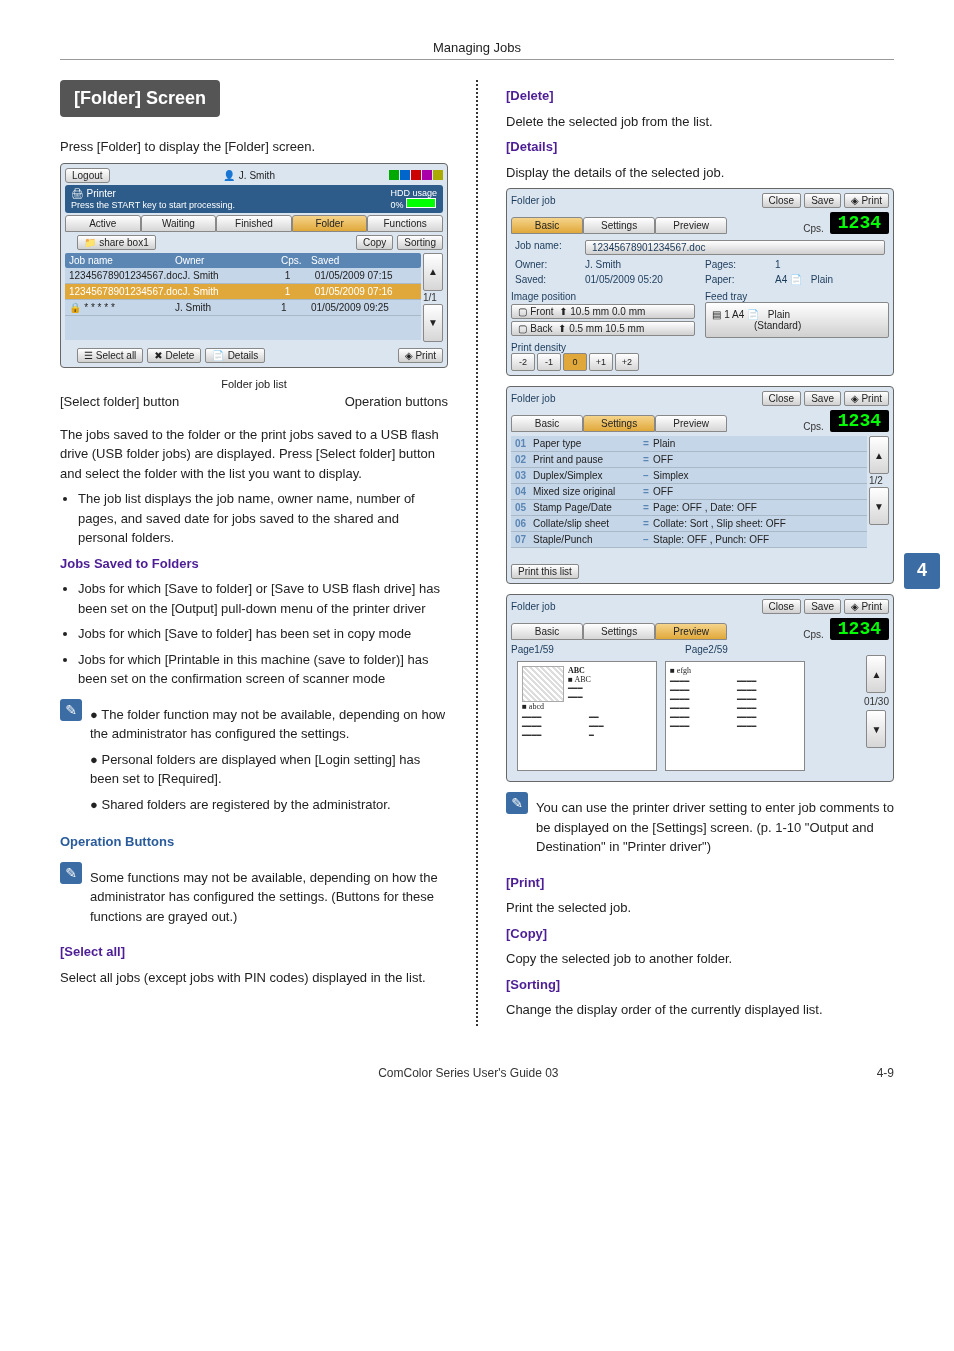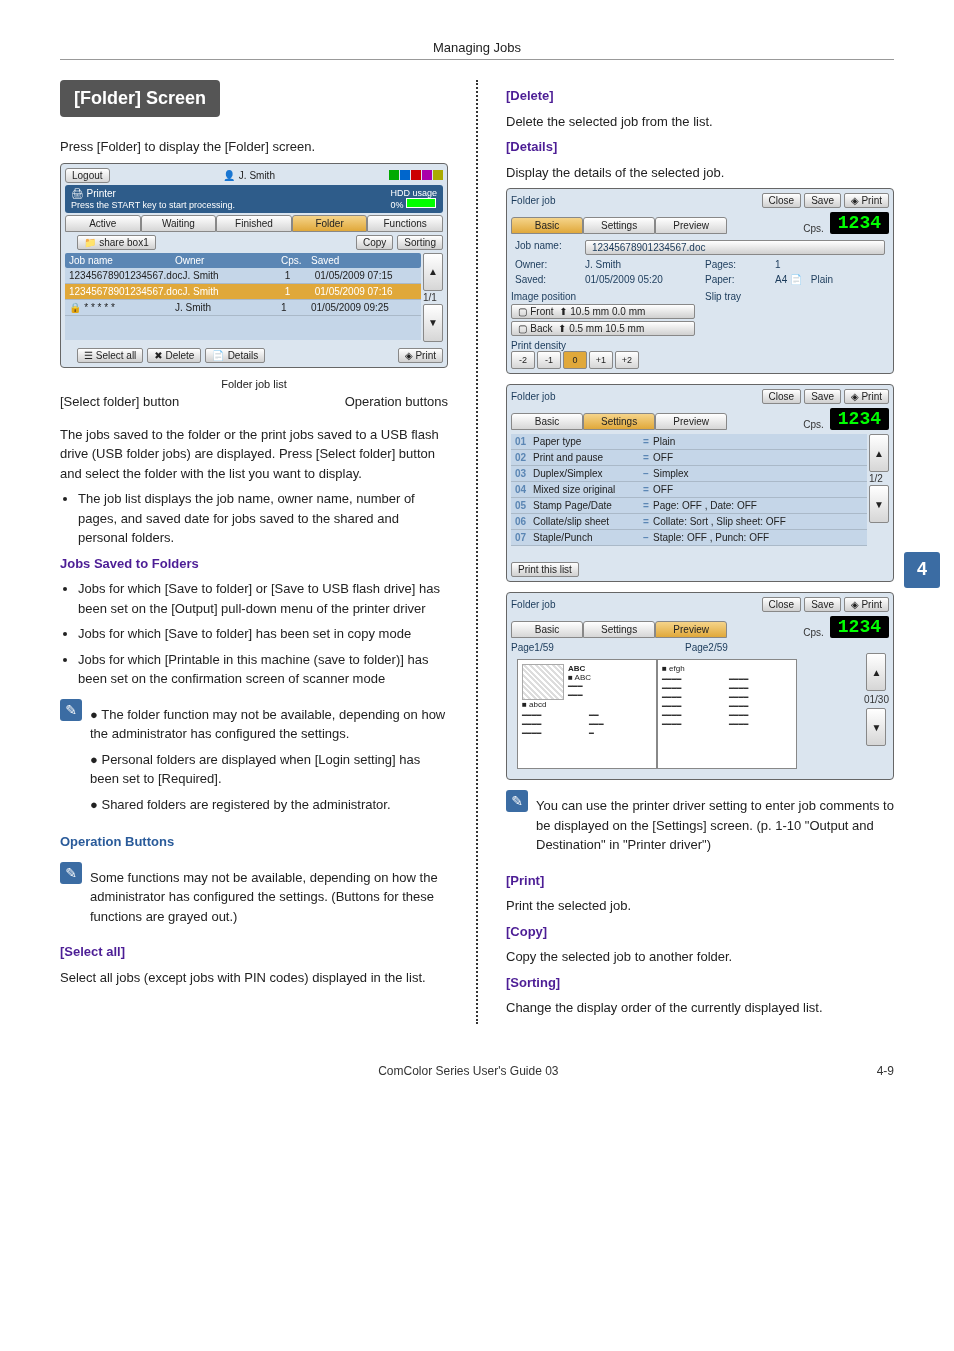--- a/index.html
+++ b/index.html
@@ -38,21 +38,21 @@
 .density-ticks div.sel { background: #e0a83a; }
 .page-tab { position: absolute; right: -46px; top: 50%; background: #3b6ca3; color: #fff; width: 36px; height: 36px; display: flex; align-items: center; justify-content: center; font-weight: bold; font-size: 18px; border-radius: 3px; }
 .wrap { position: relative; }
 .chip { background: linear-gradient(#fff,#d0d0d0); border: 1px solid #888; border-radius: 2px; padding: 1px 6px; font-size: 10px; }
 .footer { display: flex; justify-content: space-between; margin-top: 40px; font-size: 12px; color: #333; }
 .grid-row { display: grid; grid-template-columns: 60px 1fr 60px 1fr; gap: 4px 10px; font-size: 10px; color: #1a3a5a; padding: 2px 4px; }
 .setrow { display: flex; background: #c5d6e8; padding: 2px 4px; font-size: 10px; border-bottom: 1px solid #aab9c8; }
 .setrow .n { width: 18px; color: #5b86b4; font-weight: bold; }
 .setrow .k { width: 110px; }
 .setrow .d { width: 10px; color: #5b86b4; font-weight: bold; }
-.preview-thumbs { display: flex; padding: 6px; }
+.preview-thumbs { display: flex; gap: 8px; padding: 6px; font-family: Liberation Serif, serif; }
 .thumb { width: 140px; height: 110px; background: #fff; border: 1px solid #888; font-size: 8px; padding: 4px; box-sizing: border-box; }
 </style>
 </head>
 <body>
 
 <div class="header-right">Managing Jobs</div>
 
 <div class="columns wrap">
   <div class="left">
     <div class="section-title">[Folder] Screen</div>
@@ -214,21 +214,22 @@
           <span>Paper:</span>
           <span><span>A4</span> 📄&nbsp;&nbsp;&nbsp;<span>Plain</span></span>
       </div>
       <div style="display:flex;gap:10px;margin-top:4px">
         <div style="flex:1">
           <div class="lbl" style="color:#1a3a5a">Image position</div>
           <div class="chip" style="display:block;margin:2px 0">▢ <span>Front</span>&nbsp;&nbsp;⬆ <span>10.5 mm    0.0 mm</span></div>
           <div class="chip" style="display:block">▢ <span>Back</span>&nbsp;&nbsp;⬆ <span>0.5 mm    10.5 mm</span></div>
         </div>
         <div style="flex:1">
-          <div class="lbl" style="color:#1a3a5a">Slip tray</div>
+          <div class="lbl" style="color:#1a3a5a">Feed tray</div>
+          <div class="chip" style="display:block;padding:6px">▤ <span>1  A4</span> 📄&nbsp;&nbsp;&nbsp;<span>Plain</span><br><span style="margin-left:42px">(Standard)</span></div>
         </div>
       </div>
       <div class="lbl" style="color:#1a3a5a;margin-top:4px">Print density</div>
       <div class="density-ticks">
         <div>-2</div>
         <div>-1</div>
         <div class="sel">0</div>
         <div>+1</div>
         <div>+2</div>
       </div>

